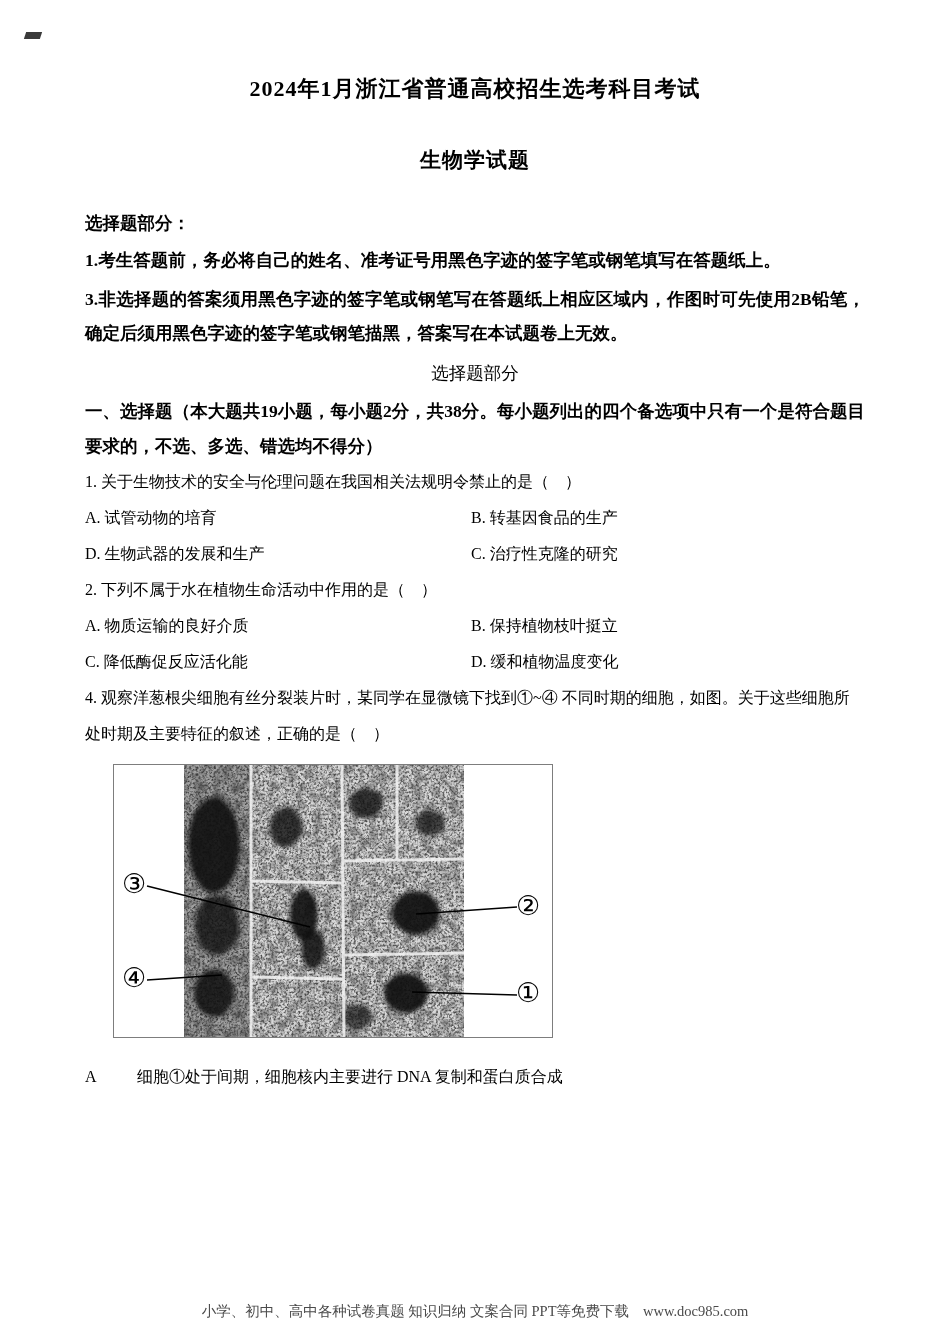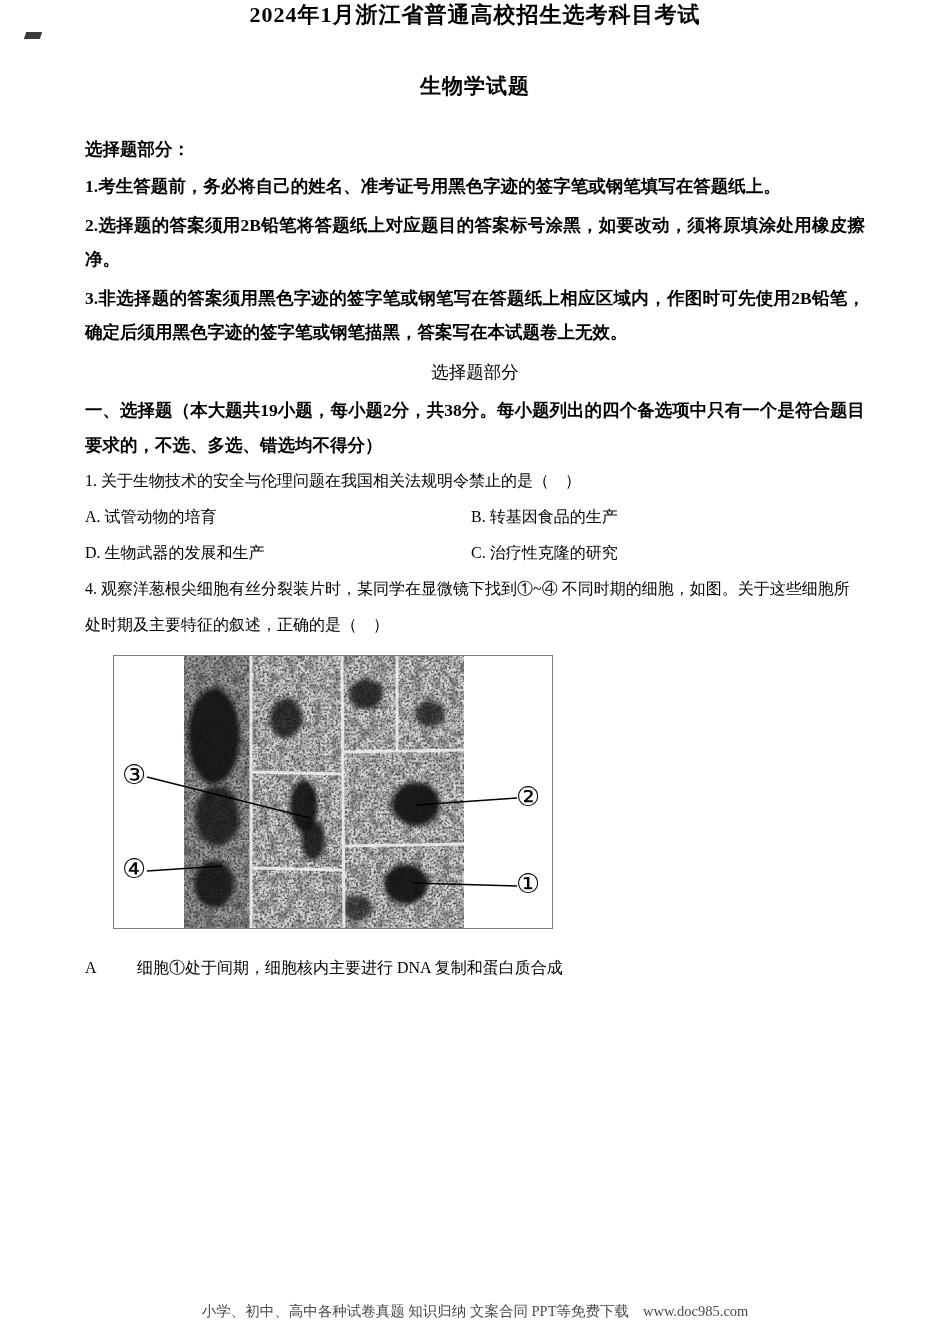--- a/index.html
+++ b/index.html
@@ -15,20 +15,21 @@
     padding:0 85px;
     overflow:hidden;
     background:#fff;
   }
   .corner-mark {
     position:absolute; left:25px; top:32px;
     width:16px; height:7px; background:#3a3a3a;
     transform:skewX(-18deg);
   }
   .title {
+    margin-top:74px;
     text-align:center;
     font-size:22px; font-weight:bold;
     letter-spacing:1px;
     line-height:30px;
   }
   .subtitle {
     margin-top:42px;
     text-align:center;
     font-size:21px; font-weight:bold;
     letter-spacing:1px;
@@ -96,36 +97,44 @@
 
 <div class="page">
 
   <div class="corner-mark"></div>
 
   <h1 class="title">2024年1月浙江省普通高校招生选考科目考试</h1>
   <h2 class="subtitle">生物学试题</h2>
 
   <p class="notice-heading">选择题部分：</p>
   <p class="notice-item">1.考生答题前，务必将自己的姓名、准考证号用黑色字迹的签字笔或钢笔填写在答题纸上。</p>
-  <p class="notice-item">2.选择题的答案须用2B铅笔将答题纸上对应题目的答案标号涂黑，如要改动，须将原填涂处用橡皮擦净。</p>
   <p class="notice-item">3.非选择题的答案须用黑色字迹的签字笔或钢笔写在答题纸上相应区域内，作图时可先使用2B铅笔，确定后须用黑色字迹的签字笔或钢笔描黑，答案写在本试题卷上无效。</p>
 
   <p class="part-title">选择题部分</p>
   <p class="instructions">一、选择题（本大题共19小题，每小题2分，共38分。每小题列出的四个备选项中只有一个是符合题目要求的，不选、多选、错选均不得分）</p>
 
   <div class="question">
     <p class="q-text">1. 关于生物技术的安全与伦理问题在我国相关法规明令禁止的是（　）</p>
     <div class="options cols-2">
       <span class="q-text">A. 试管动物的培育</span>
       <span class="q-text">B. 转基因食品的生产</span>
       <span class="q-text">D. 生物武器的发展和生产</span>
       <span class="q-text">C. 治疗性克隆的研究</span>
     </div>
   </div>
 
+  <div class="question">
+    <p class="q-text">2. 下列不属于水在植物生命活动中作用的是（　）</p>
+    <div class="options cols-2">
+      <span class="q-text">A. 物质运输的良好介质</span>
+      <span class="q-text">B. 保持植物枝叶挺立</span>
+      <span class="q-text">C. 降低酶促反应活化能</span>
+      <span class="q-text">D. 缓和植物温度变化</span>
+    </div>
+  </div>
 
 
   <div class="question">
     <p class="q-text">4. 观察洋葱根尖细胞有丝分裂装片时，某同学在显微镜下找到①~④ 不同时期的细胞，如图。关于这些细胞所处时期及主要特征的叙述，正确的是（　）</p>
   </div>
 
   <div class="figure-box">
     <svg width="438" height="272" viewBox="0 0 438 272" aria-hidden="true">
       <defs>
         <filter id="grainA" x="0" y="0" width="100%" height="100%">

